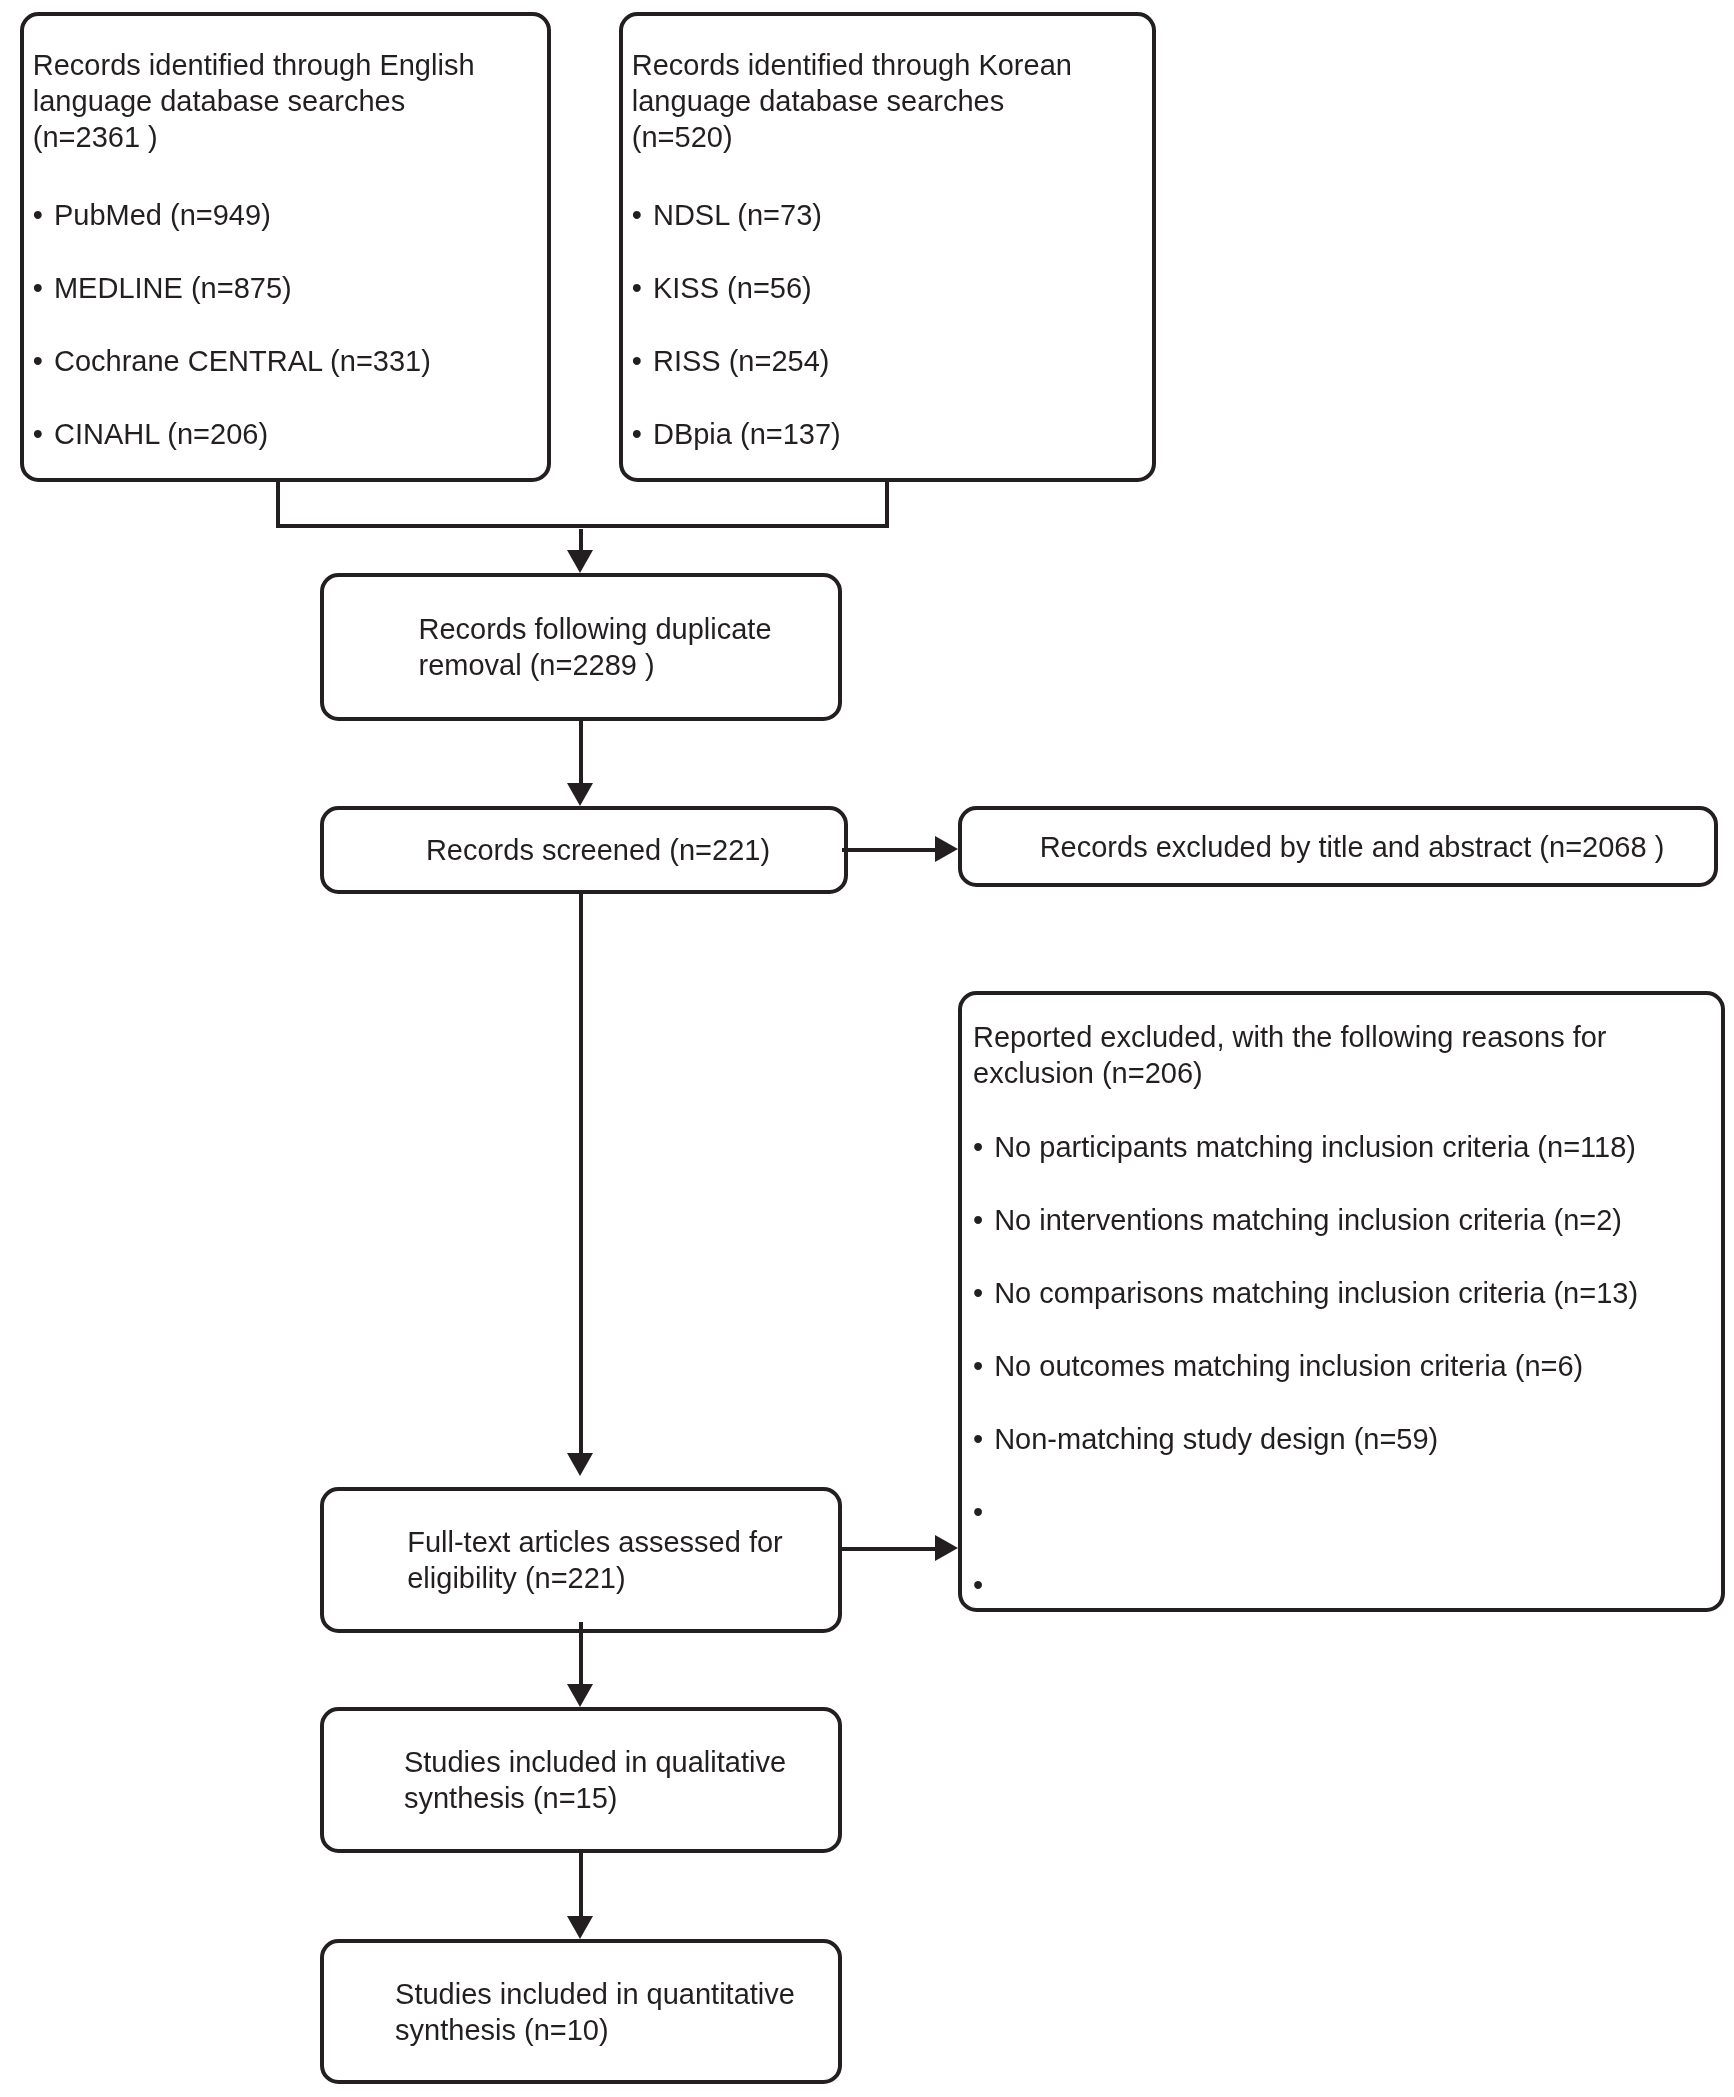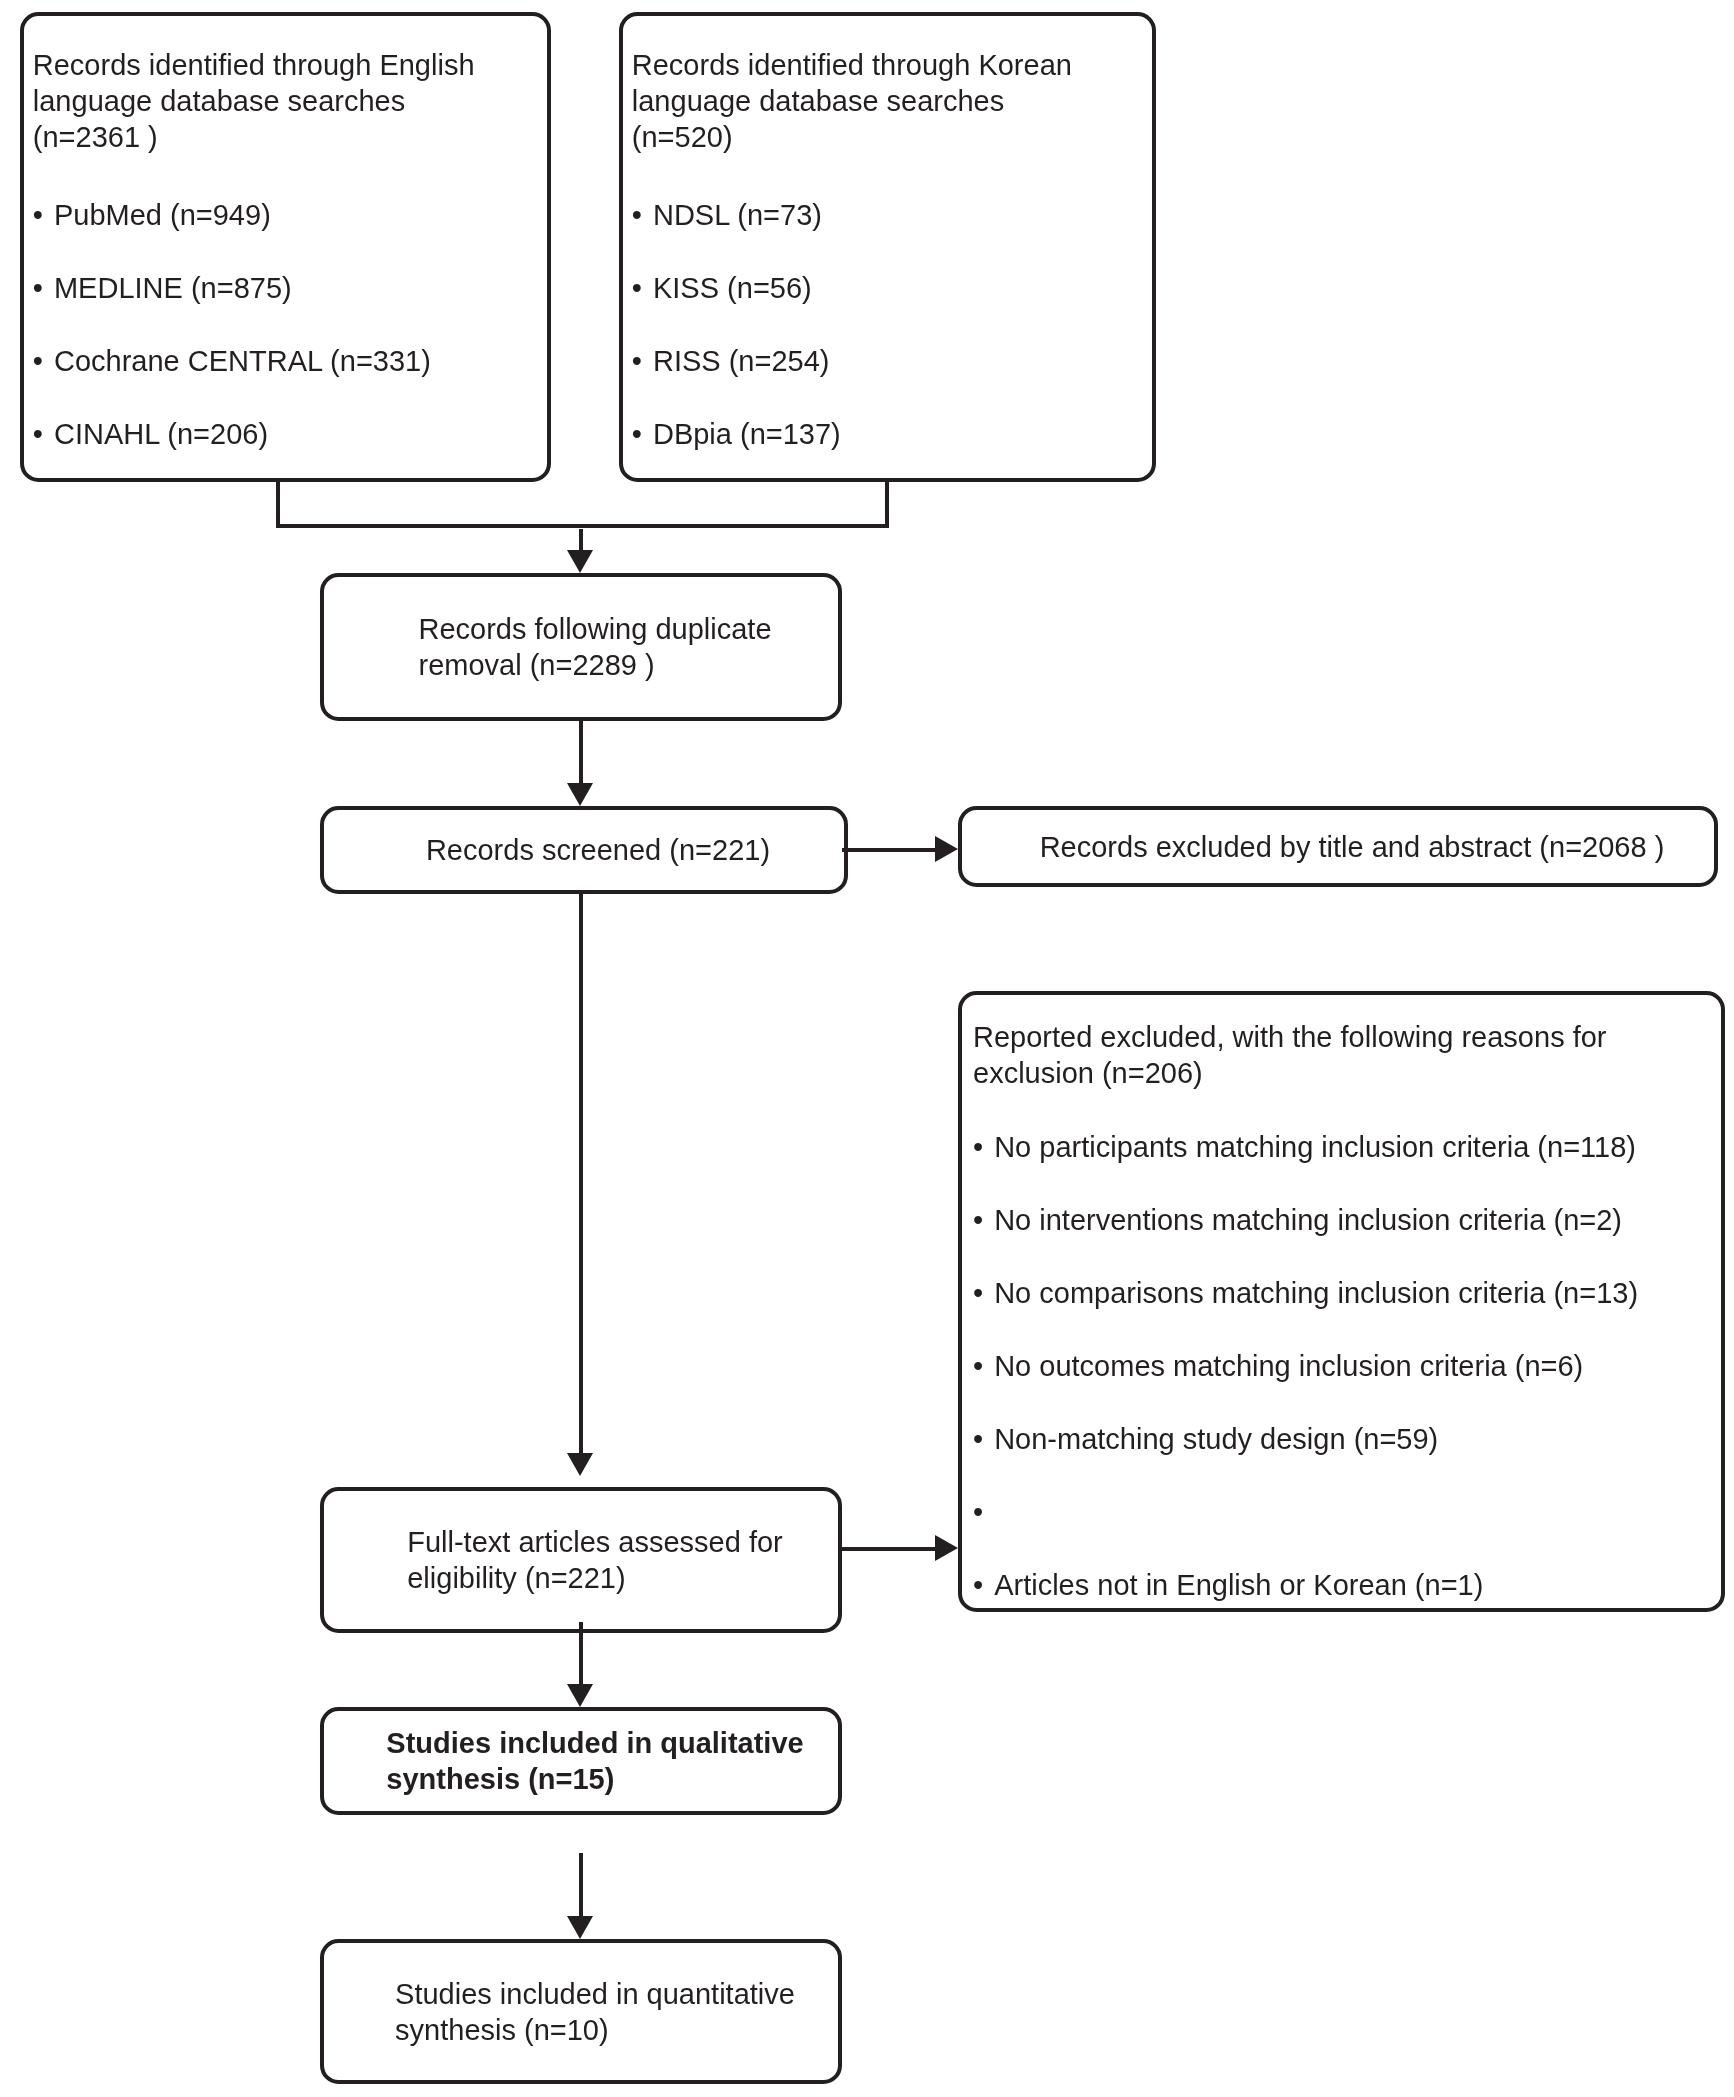--- a/index.html
+++ b/index.html
@@ -151,37 +151,36 @@
           <span class="bullet-dot">•</span>
           <span>Non-matching study design (n=59)</span>
         </div>
 
         <div class="bullet-item">
           <span class="bullet-dot">•</span>
         </div>
 
         <div class="bullet-item">
           <span class="bullet-dot">•</span>
-          <span>Articles not in English or Korean (n=1)</span>
         </div>
       </div>
   </div>
 
   <div class="box center-box" style="left:320px; top:1476px; width:522px; height:146px;margin-top:11px;">
     <div class="label">Full-text articles assessed for
 eligibility (n=221)</div>
   </div>
 
   <div class="line" style="left:842px; top:1547px; width:95px; height:4.4px;"></div>
   <div class="tri-right" style="left:935px; top:1535px;"></div>
 
   <div class="line" style="left:579px; top:1622px; width:4.4px; height:64px;"></div>
   <div class="tri-down" style="left:567px; top:1684px;"></div>
 
-  <div class="box center-box" style="left:320px; top:1707px; width:522px; height:108px;font-weight:bold;">
+  <div class="box center-box" style="left:320px; top:1707px; width:522px; height:146px;">
     <div class="label">Studies included in qualitative
 synthesis (n=15)</div>
   </div>
 
   <div class="line" style="left:579px; top:1853px; width:4.4px; height:64px;"></div>
   <div class="tri-down" style="left:567px; top:1916px;"></div>
 
   <div class="box center-box" style="left:320px; top:1939px; width:522px; height:145px;">
     <div class="label">Studies included in quantitative
 synthesis (n=10)</div>

